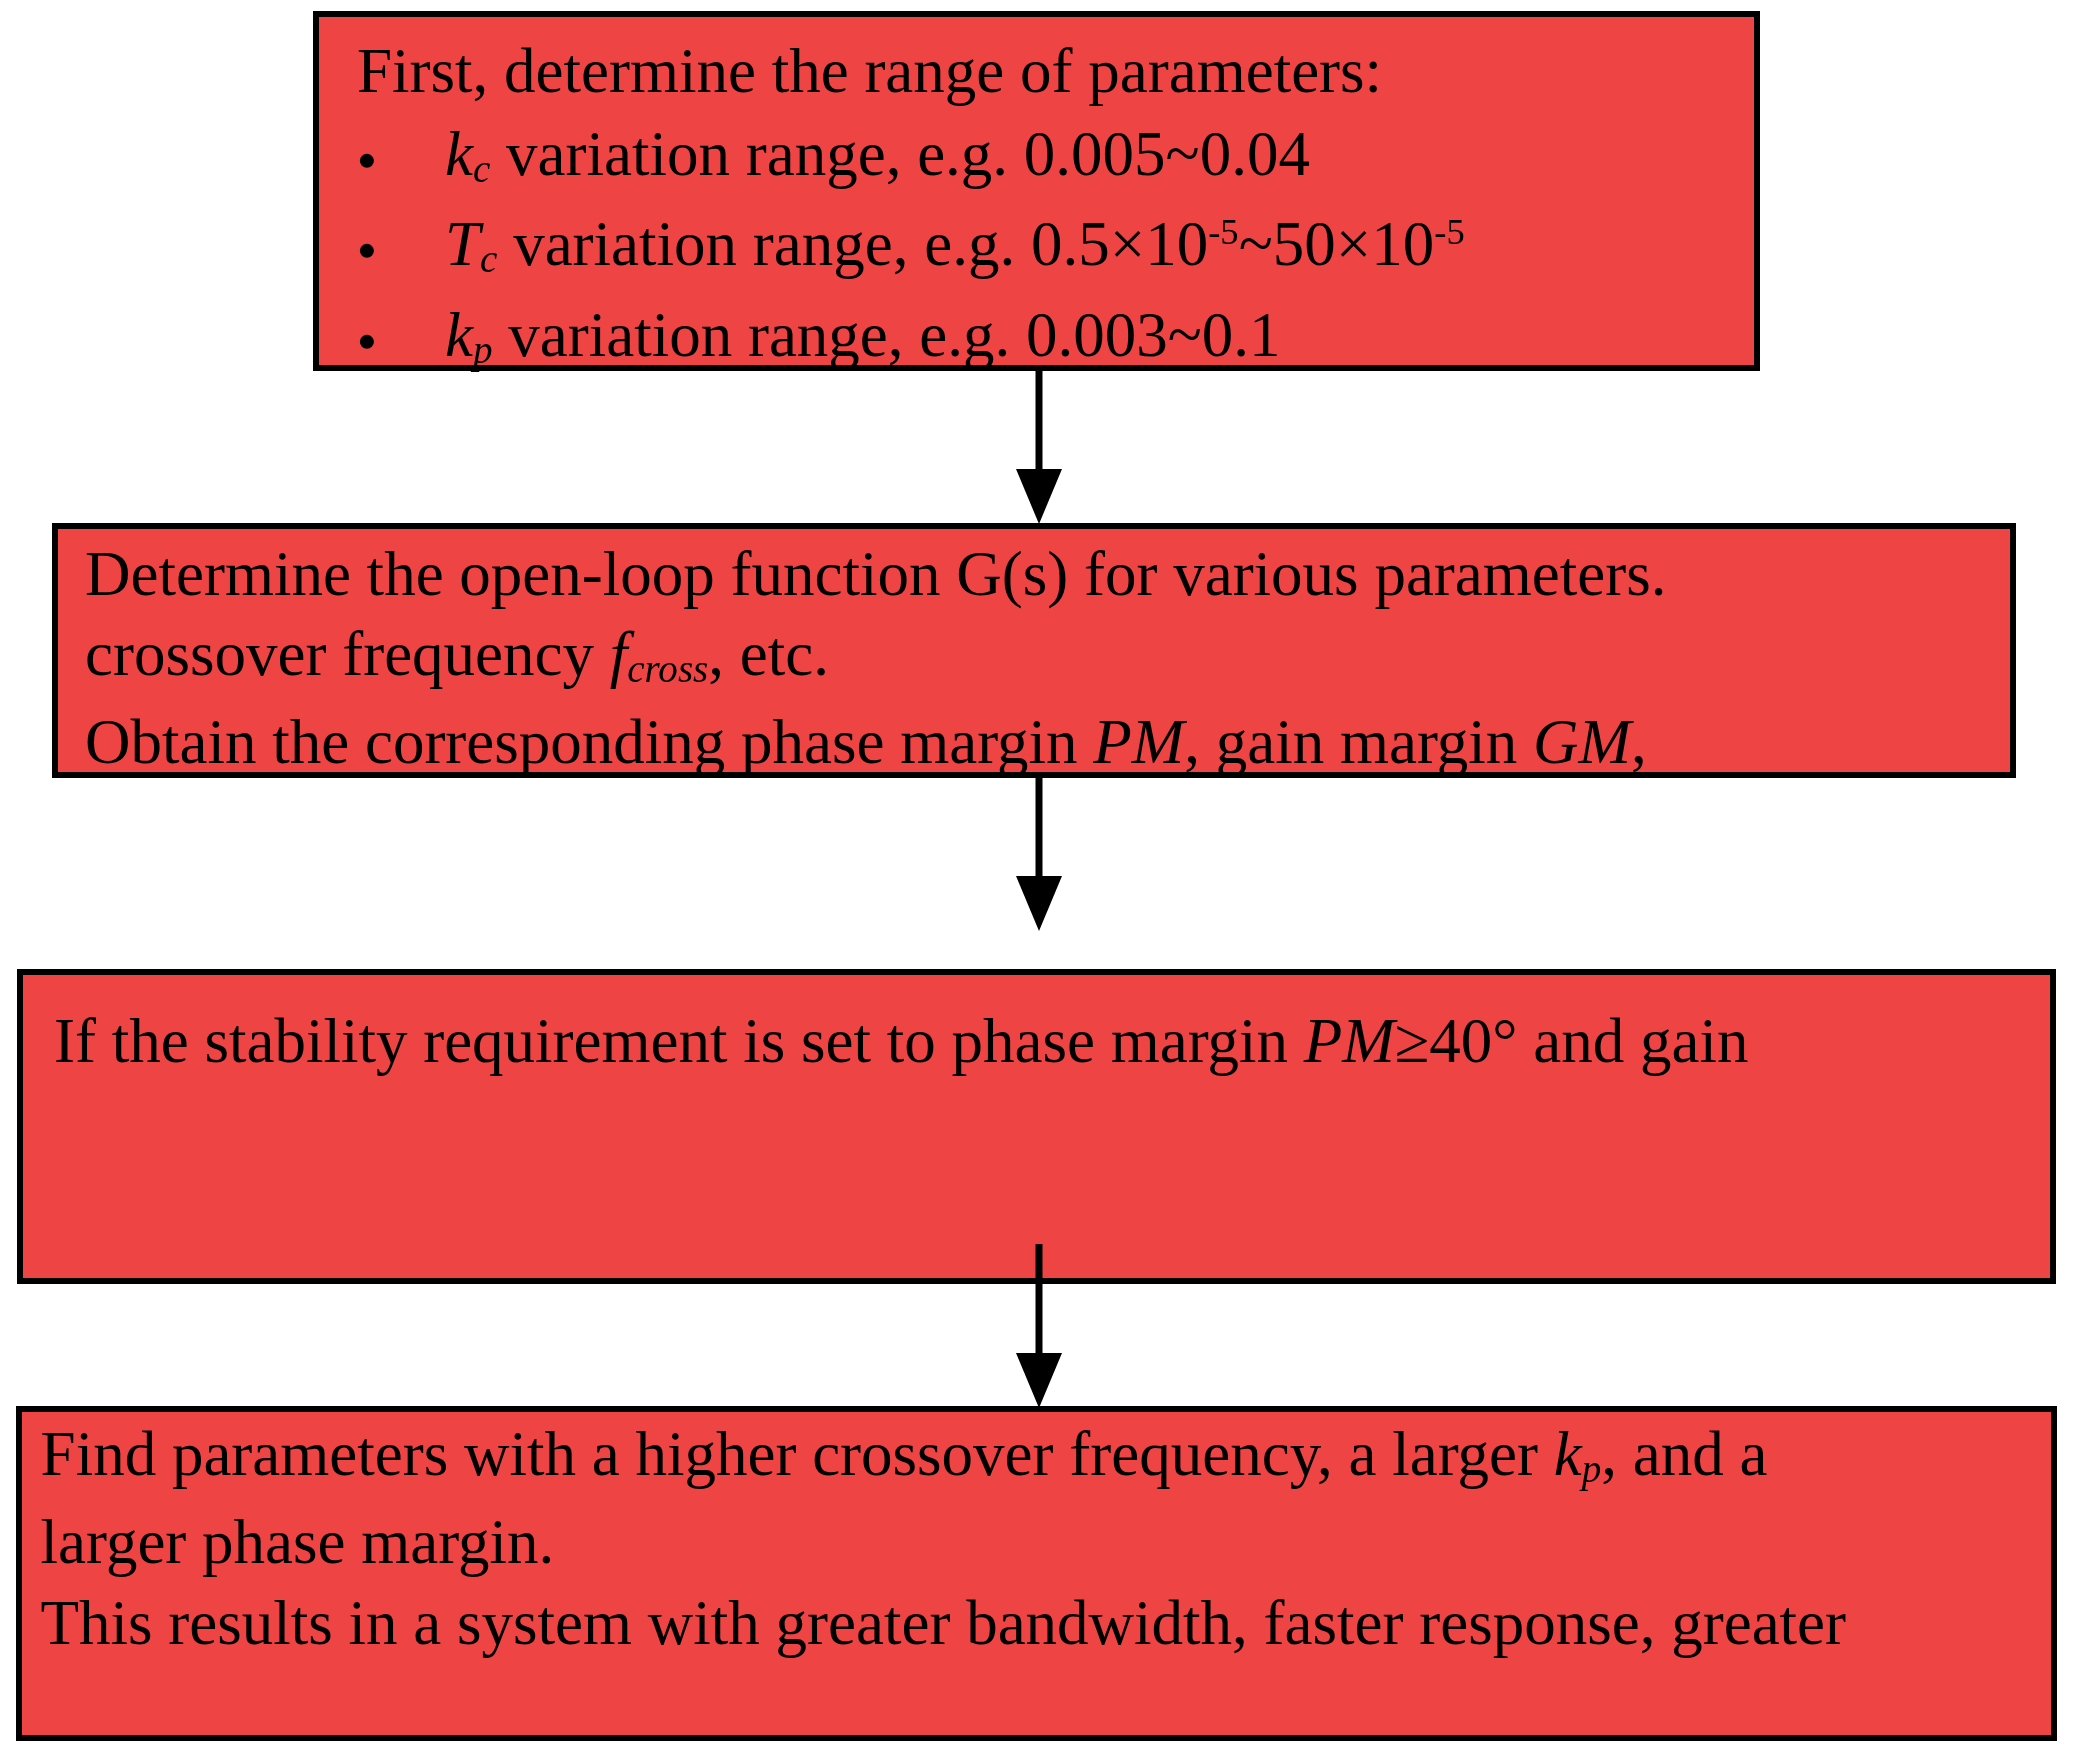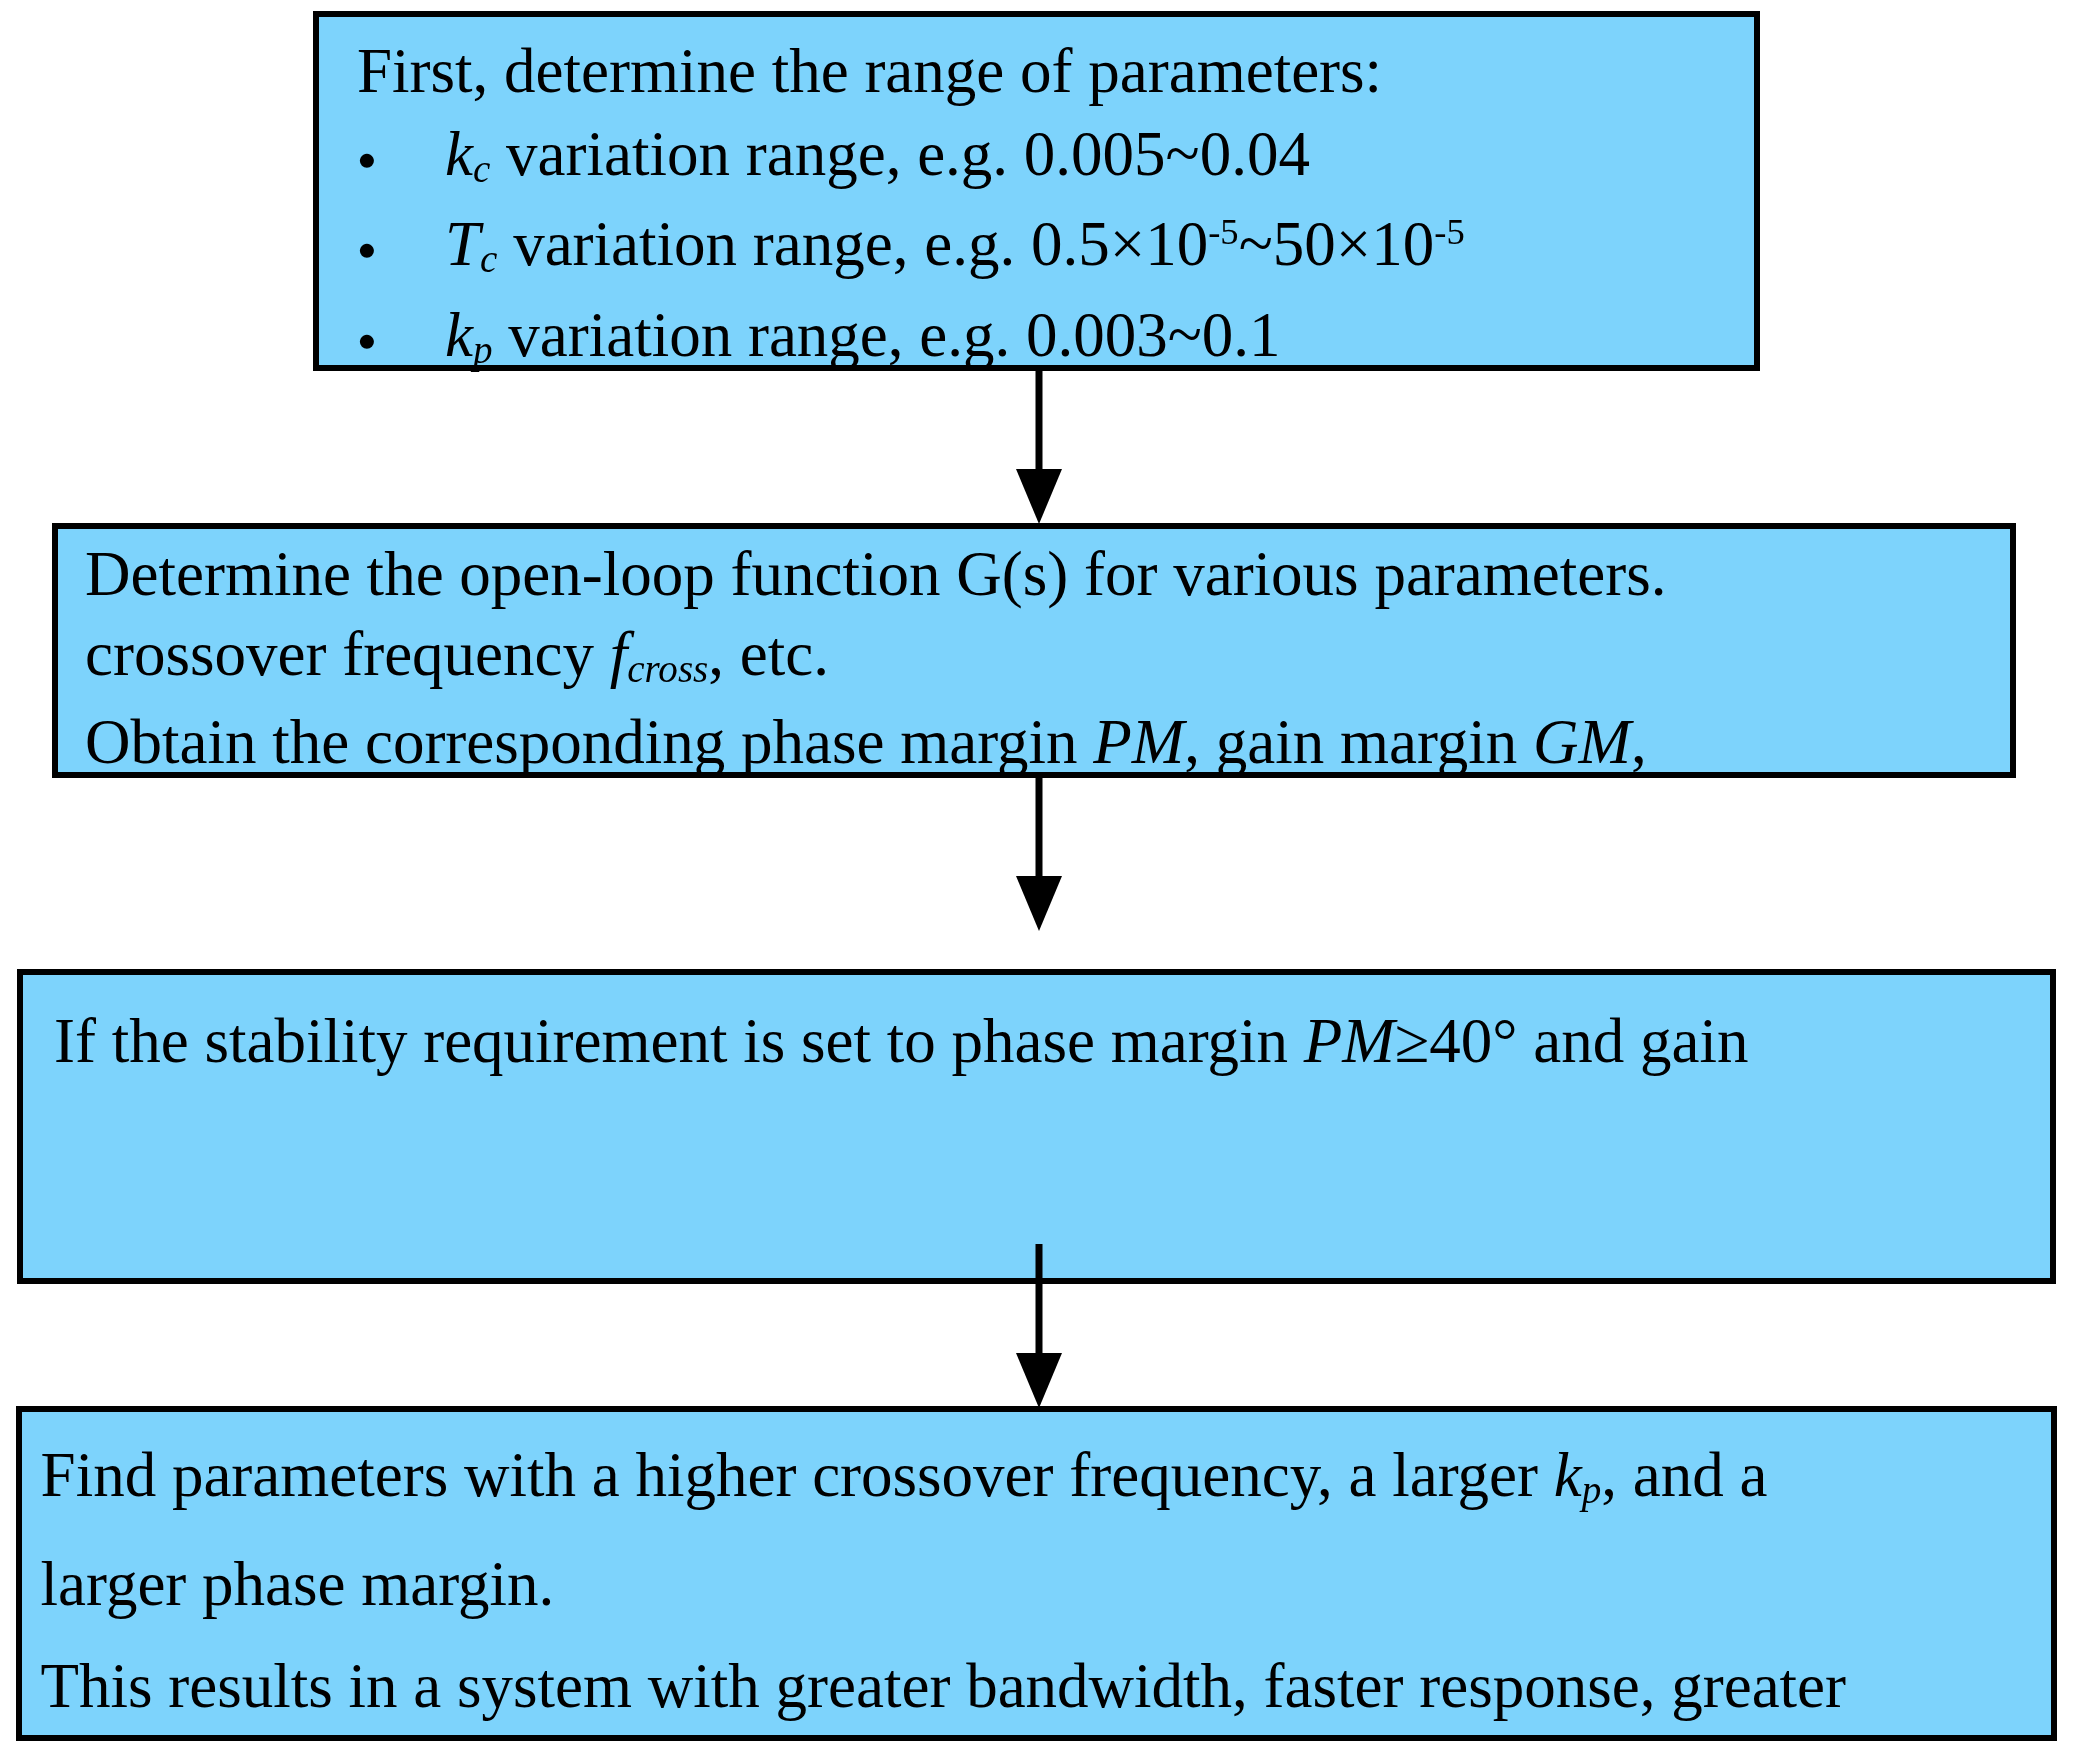--- a/index.html
+++ b/index.html
@@ -13,21 +13,21 @@
     height: 1759px;
     background: #ffffff;
     font-family: "Liberation Serif", "DejaVu Serif", serif;
     color: #000000;
     overflow: hidden;
   }
   .fbox {
     position: absolute;
     box-sizing: border-box;
     border: 6.3px solid #000000;
-    background: #7dd3fc;
+    background: #ef4444;
     font-size: 63px;
   }
   .line {
     white-space: nowrap;
   }
   
   #box-step-1 {
     left: 313px; top: 11px;
     width: 1447px; height: 360px;
     padding: 12.5px 7.8px 0 38px;
@@ -47,21 +47,21 @@
     padding: 22px 7.8px 0 31px;
     margin-top: 39px;
   }
   #box-step-3 .line { line-height: 89px; }
   
   #box-step-4 {
     left: 15.6px; top: 1406px;
     width: 2041px; height: 335px;
     padding: 1.6px 7.8px 0 19px;
   }
-  #box-step-4 .line { line-height: 81px; margin-top: 21px; }
+  #box-step-4 .line { line-height: 81px; }
 
   .bullet {
     display: inline-block;
     width: 88px;
     font-size: 0.52em;
     vertical-align: 0.14em;
   }
   .seg-i { font-style: italic; }
   .seg-isub {
     font-style: italic;

